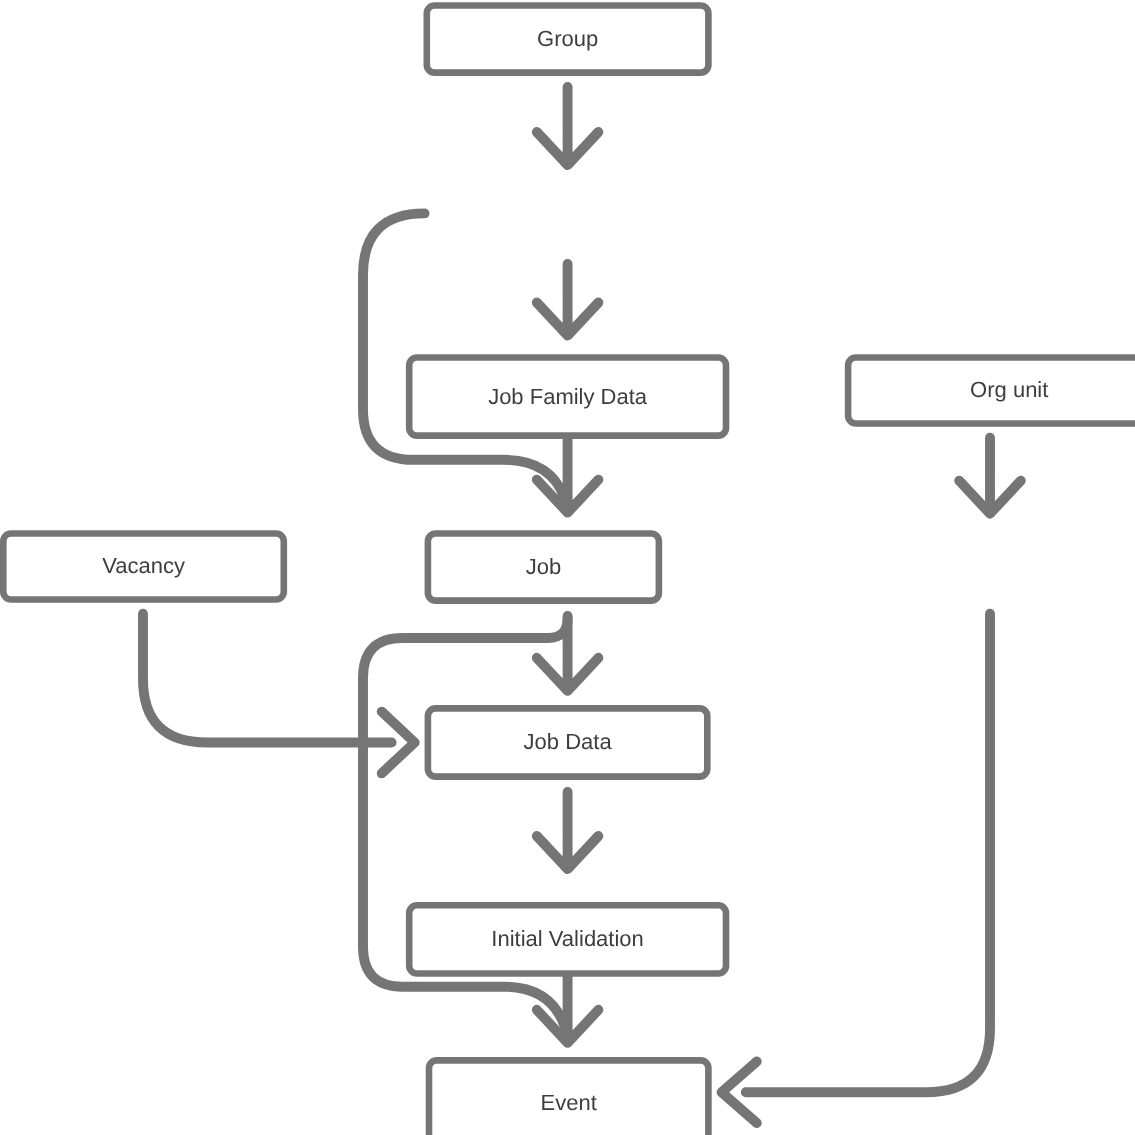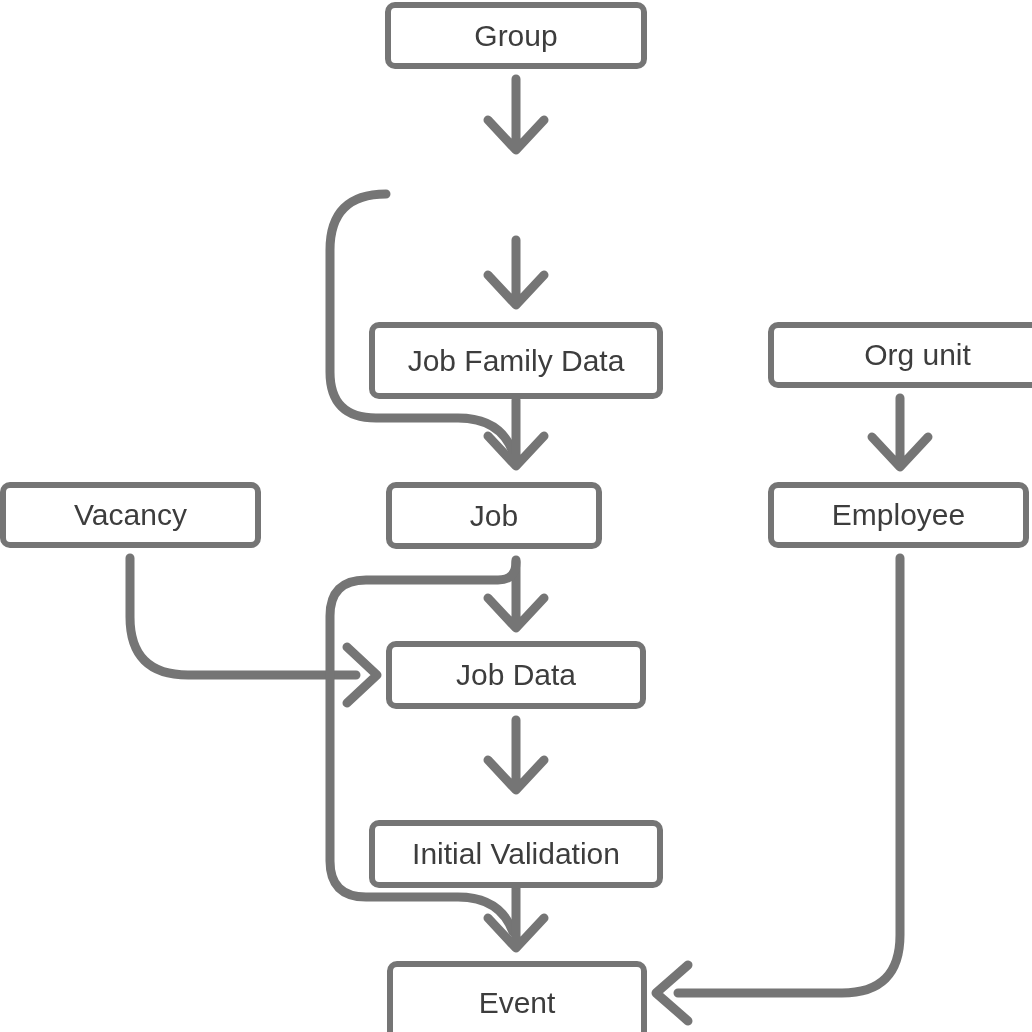--- a/index.html
+++ b/index.html
@@ -34,21 +34,21 @@
     box-sizing: border-box;
     background: var(--box-fill, #ffffff);
     border: 6px solid var(--box-border, #757575);
     border-radius: 10px;
     display: flex;
     align-items: center;
     justify-content: center;
   }
   .node-label {
     color: var(--label-text, #3d3d3d);
-    font-size: 30px;
+    font-size: 20px;
     line-height: 1;
     white-space: nowrap;
   }
   
   .n-group              { left: 385px; top: 2px;   width: 262px; height: 67px; }
   .n-job-family         { left: 385px; top: 163px; width: 262px; height: 67px; }
   .n-job-family-data    { left: 369px; top: 322px; width: 294px; height: 77px; }
   .n-org-unit           { left: 768px; top: 322px; width: 299px; height: 66px; }
   .n-vacancy            { left: 0px;   top: 482px; width: 261px; height: 66px; }
   .n-job                { left: 386px; top: 482px; width: 216px; height: 67px; }
@@ -90,23 +90,20 @@
   </div>
 
   <div class="node n-vacancy">
     <span class="node-label">Vacancy</span>
   </div>
 
   <div class="node n-job">
     <span class="node-label">Job</span>
   </div>
 
-  <div class="node n-employee">
-    <span class="node-label">Employee</span>
-  </div>
 
   <div class="node n-job-data">
     <span class="node-label">Job Data</span>
   </div>
 
   <div class="node n-initial-validation">
     <span class="node-label">Initial Validation</span>
   </div>
 
   <div class="node n-event">

